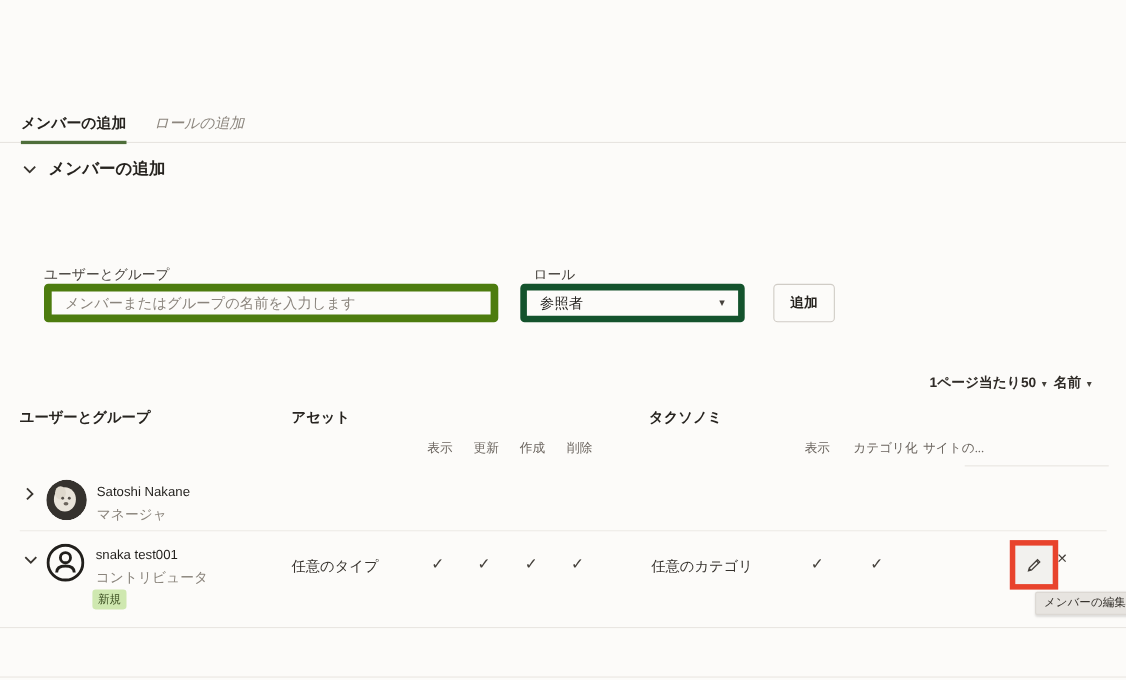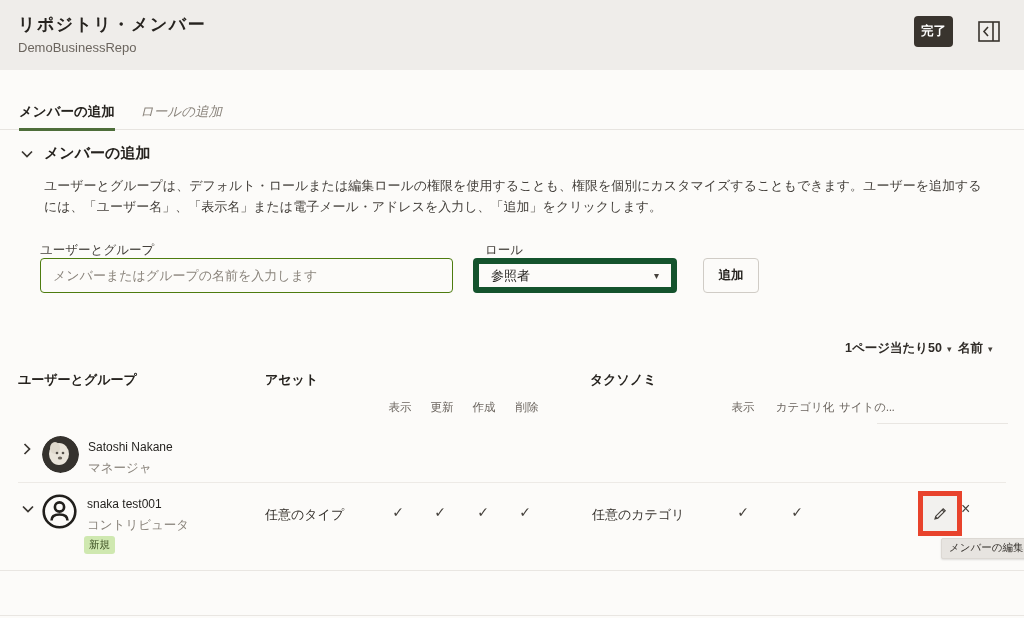--- a/index.html
+++ b/index.html
@@ -23,21 +23,21 @@
 
   
   .sec-chev { position:absolute; left:21px; top:150px; cursor:pointer; }
   .sec-title { position:absolute; left:44px; top:144px; font-size:15px; font-weight:bold; color:#26231f; }
   .sec-desc { position:absolute; left:44px; top:175px; width:946px; font-size:13px; line-height:21px; color:#45413c; }
 
   
   .fld-label { position:absolute; font-size:12.5px; color:#45413c; }
   .lbl-users { left:40px; top:242px; }
   .lbl-role { left:485px; top:242px; }
-  .inp-users { position:absolute; left:40px; top:258px; width:413px; height:35px; border:1px solid #4d7c0f; border-radius:4px; background:#fcfbf9; padding:0 12px; font-size:13px; color:#211f1c; font-family:inherit; }
+  .inp-users { position:absolute; left:40px; top:258px; width:413px; height:35px; border:7px solid #4d7c0f; border-radius:4px; background:#fcfbf9; padding:0 12px; font-size:13px; color:#211f1c; font-family:inherit; }
   .inp-users::placeholder { color:#8a847c; opacity:1; }
   .sel-role { position:absolute; left:473px; top:258px; width:204px; height:35px; border:6px solid #14532d; border-radius:4px; background:#fcfbf9; font-size:13px; display:flex; align-items:center; padding:0 12px; cursor:pointer; }
   .sel-role .caret { margin-left:auto; font-size:10px; color:#45413c; }
   .add-btn { position:absolute; left:703px; top:258px; width:56px; height:35px; border:1px solid #d0ccc6; border-radius:4px; background:#fcfbf9; font-size:12.5px; font-weight:bold; color:#26231f; cursor:pointer; font-family:inherit; }
 
   
   .ctl { position:absolute; top:340px; font-size:12.5px; font-weight:bold; color:#2f2b27; cursor:pointer; white-space:nowrap; }
   .ctl .caret { font-size:9px; margin-left:5px; color:#45413c; }
   .ctl-perpage { left:845px; }
   .ctl-sort { left:958px; }
@@ -82,45 +82,32 @@
   .close-btn { position:absolute; left:961px; top:501px; background:none; border:none; font-size:16px; color:#45413c; cursor:pointer; padding:0; line-height:1; }
   .tooltip { position:absolute; left:941px; top:538px; background:#e7e4e0; border:1px solid #dcd8d3; color:#37332e; font-size:10.5px; padding:2px 7px 3px; border-radius:2px; white-space:nowrap; box-shadow:0 1px 2px rgba(0,0,0,.12); }
 
   svg { display:block; }
 </style>
 </head>
 <body>
 
 <div class="page">
 
-  <div class="hdr">
-    <div class="hdr-title">リポジトリ・メンバー</div>
-    <div class="hdr-sub">DemoBusinessRepo</div>
-    <button class="done-btn">完了</button>
-    <button class="panel-btn">
-      <svg width="22" height="21" viewBox="0 0 22 21">
-        <rect x="1" y="1" width="20" height="19" fill="none" stroke="#39342e" stroke-width="1.6"></rect>
-        <line x1="15" y1="1" x2="15" y2="20" stroke="#39342e" stroke-width="1.6"></line>
-        <path d="M10 6 L6 10.5 L10 15" fill="none" stroke="#39342e" stroke-width="1.6"></path>
-      </svg>
-    </button>
-  </div>
 
   <div class="tabs">
     <div class="tab tab-active">メンバーの追加</div>
     <div class="tab tab-idle">ロールの追加</div>
   </div>
 
   <button class="sec-chev" style="background:none;border:none;">
     <svg width="12" height="8" viewBox="0 0 12 8">
         <path d="M1 1.5 L6 6.5 L11 1.5" fill="none" stroke="#3a3631" stroke-width="1.7"></path>
       </svg>
   </button>
   <div class="sec-title">メンバーの追加</div>
-  <div class="sec-desc">ユーザーとグループは、デフォルト・ロールまたは編集ロールの権限を使用することも、権限を個別にカスタマイズすることもできます。ユーザーを追加するには、「ユーザー名」、「表示名」または電子メール・アドレスを入力し、「追加」をクリックします。</div>
 
   <label class="fld-label lbl-users">ユーザーとグループ</label>
   <input class="inp-users" type="text" placeholder="メンバーまたはグループの名前を入力します" style="">
   <label class="fld-label lbl-role">ロール</label>
   <div class="sel-role">
     <span>参照者</span>
     <span class="caret">▾</span>
   </div>
   <button class="add-btn">追加</button>
 

